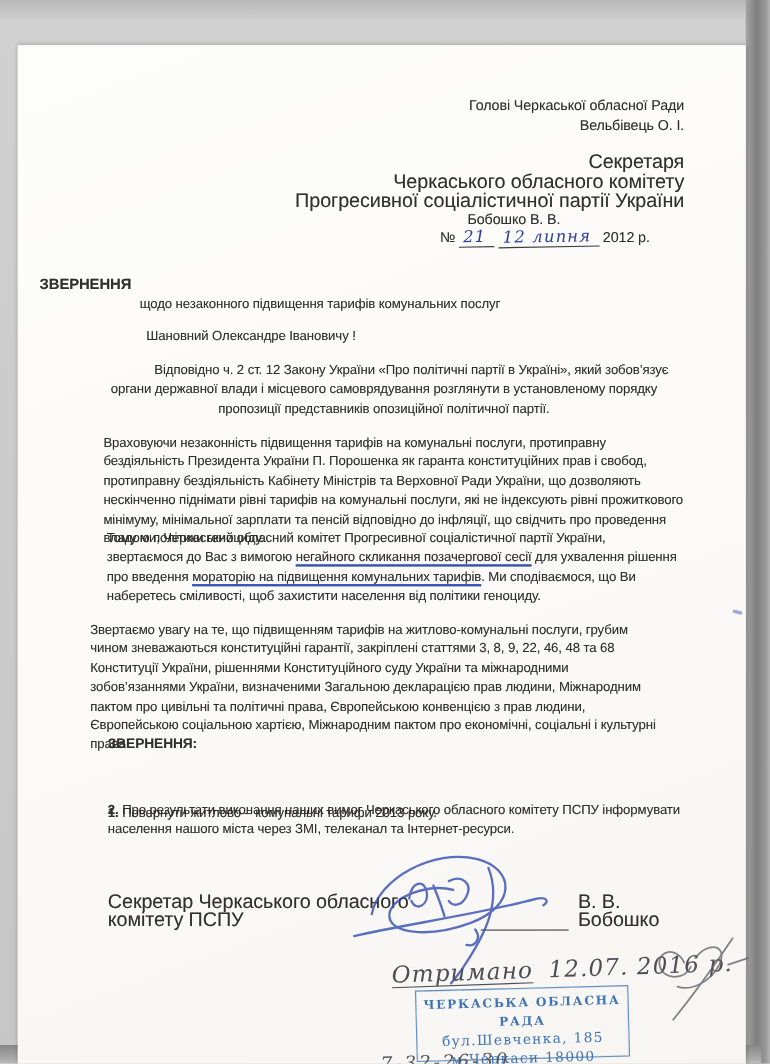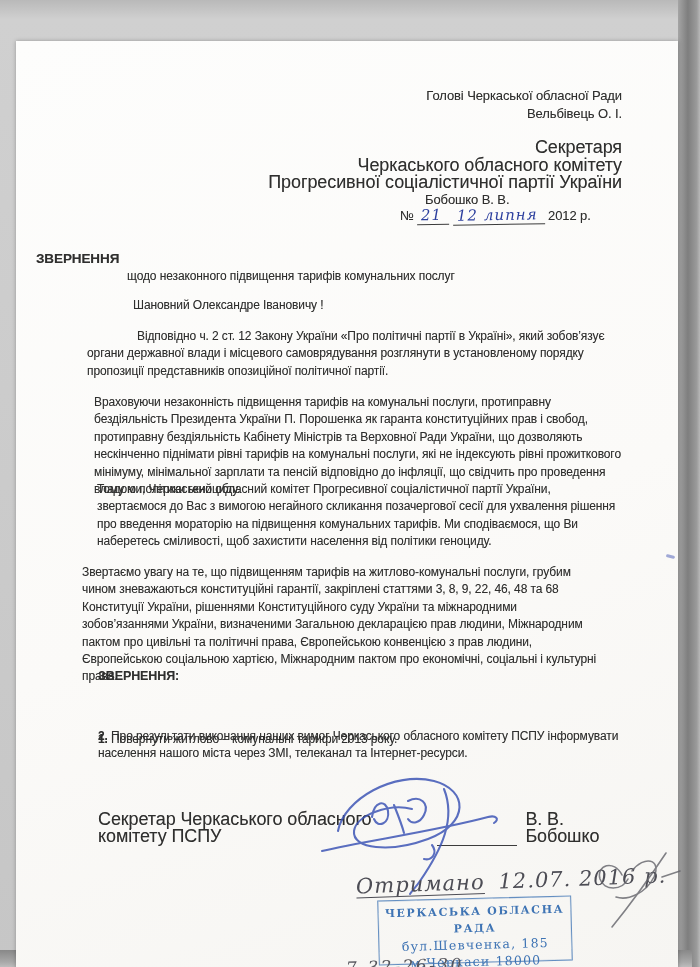--- a/index.html
+++ b/index.html
@@ -30,25 +30,25 @@
   .hw{font-family:"DejaVu Serif",serif;font-style:italic;color:#2c3f9e;font-size:15px;
       letter-spacing:1px;text-shadow:none;}
   .blank-underline{border-bottom:1.2px solid #3c3c3c;padding:0 7px 0 4px;display:inline-block;
       transform:rotate(-1deg);}
   
   .title{top:209px;left:20px;width:545px;text-align:left;font-size:13.5px;}
   .subject{top:227px;left:111px;}
   .salutation{top:256px;left:117px;}
   
   .para{text-align:left;}
-  .p1{top:287px;left:71px;width:548px;text-indent:50px;}
+  .p1{top:287px;left:59px;width:548px;text-indent:50px;text-align:center;}
   .p2{top:353px;left:78px;width:528px;}
   .p3{top:440px;left:81px;width:524px;}
   .p4{top:523px;left:66px;width:524px;}
-  .ul-ink{text-decoration-color:#3253b2;text-decoration-thickness:1.8px;
+  .ul-ink{text-decoration:underline;text-decoration-color:#3253b2;text-decoration-thickness:1.8px;
       text-underline-offset:3px;}
   .demands-h{top:627px;left:82px;font-size:12.5px;}
   .i1{top:690px;left:82px;width:524px;}
   .i2{top:687px;left:82px;width:524px;}
   
   .sigrow{top:770px;left:82px;width:524px;display:flex;align-items:flex-end;font-size:18px;}
   .sig-blank{display:inline-block;width:98px;border-bottom:1.2px solid #3c3c3c;margin:0 8px;
       height:12px;}
   .sig-svg{position:absolute;left:300px;top:712px;pointer-events:none;}
   

